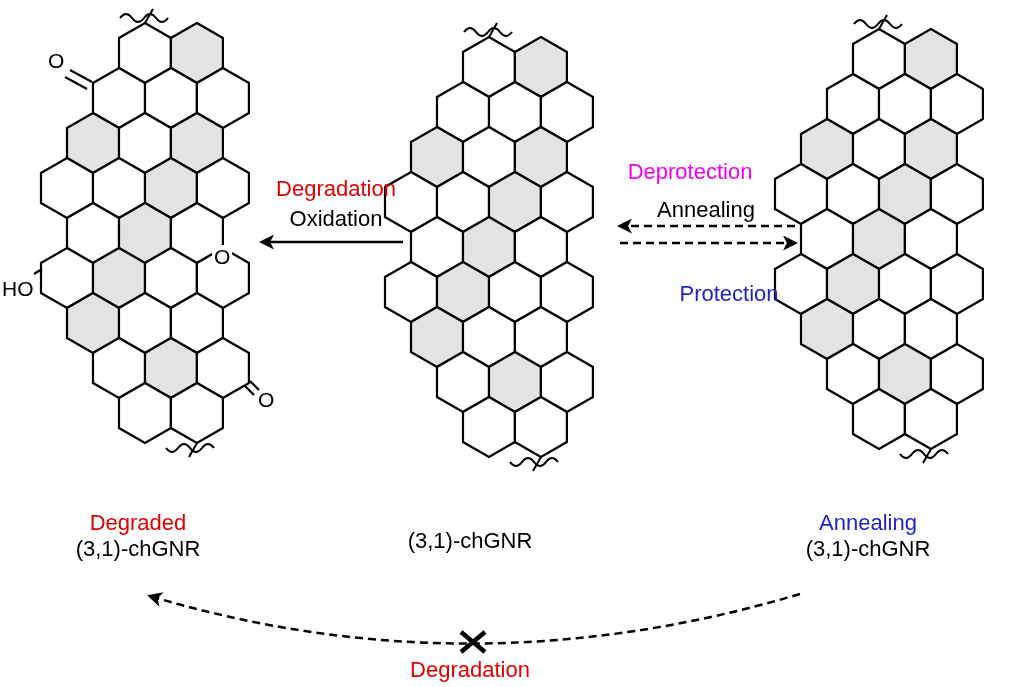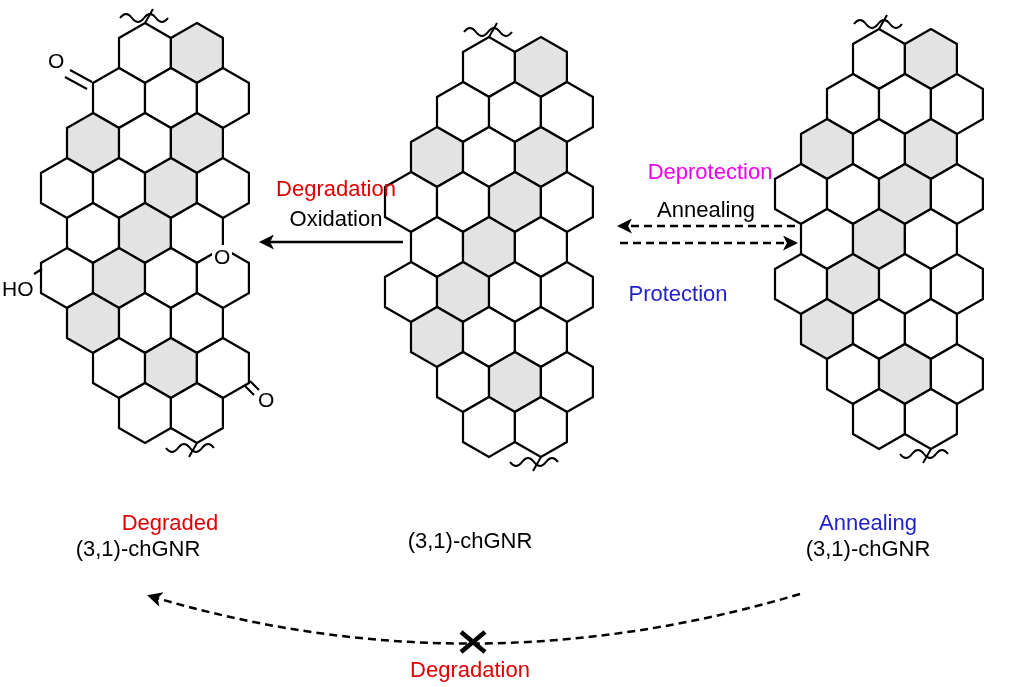--- a/index.html
+++ b/index.html
@@ -154,25 +154,25 @@
     <path class="arrow" d="M403 242 L262 242"></path>
     <path class="arrow dashed" d="M795 226 L620 226"></path>
     <path class="arrow dashed" d="M620 243 L795 243"></path>
     <path class="arrow dashed" d="M800 594 Q470 692 150 596"></path>
     <path class="cross" d="M461 632 L485 652 M485 632 L461 652"></path>
   </svg>
 
   <div class="cap" style="left: 336px; top: 176px; color: rgb(225, 0, 0);">Degradation</div>
   <div class="cap" style="left:336px;top:206px">Oxidation</div>
 
-  <div class="cap" style="left: 710px; top: 159px; color: rgb(238, 0, 238);">Deprotection</div>
+  <div class="cap" style="left: 690px; top: 159px; color: rgb(238, 0, 238);">Deprotection</div>
   <div class="cap" style="left:706px;top:197px">Annealing</div>
-  <div class="cap" style="left: 678px; top: 281px; color: rgb(34, 34, 204); text-align: center;">Protection</div>
+  <div class="cap" style="left: 729px; top: 281px; color: rgb(34, 34, 204); text-align: center;">Protection</div>
 
-  <div class="cap" style="left: 138px; top: 510px; color: rgb(225, 0, 0); margin-left: 32px;">Degraded</div>
+  <div class="cap" style="left: 138px; top: 510px; color: rgb(225, 0, 0);">Degraded</div>
   <div class="cap" style="left:138px;top:536px">(3,1)-chGNR</div>
   <div class="cap" style="left:470px;top:528px">(3,1)-chGNR</div>
   <div class="cap" style="left: 868px; top: 510px; color: rgb(34, 34, 204);">Annealing</div>
   <div class="cap" style="left:868px;top:536px">(3,1)-chGNR</div>
 
   <div class="cap" style="left: 470px; top: 657px; color: rgb(225, 0, 0);">Degradation</div>
 
 </div>
 
 </body></html>

